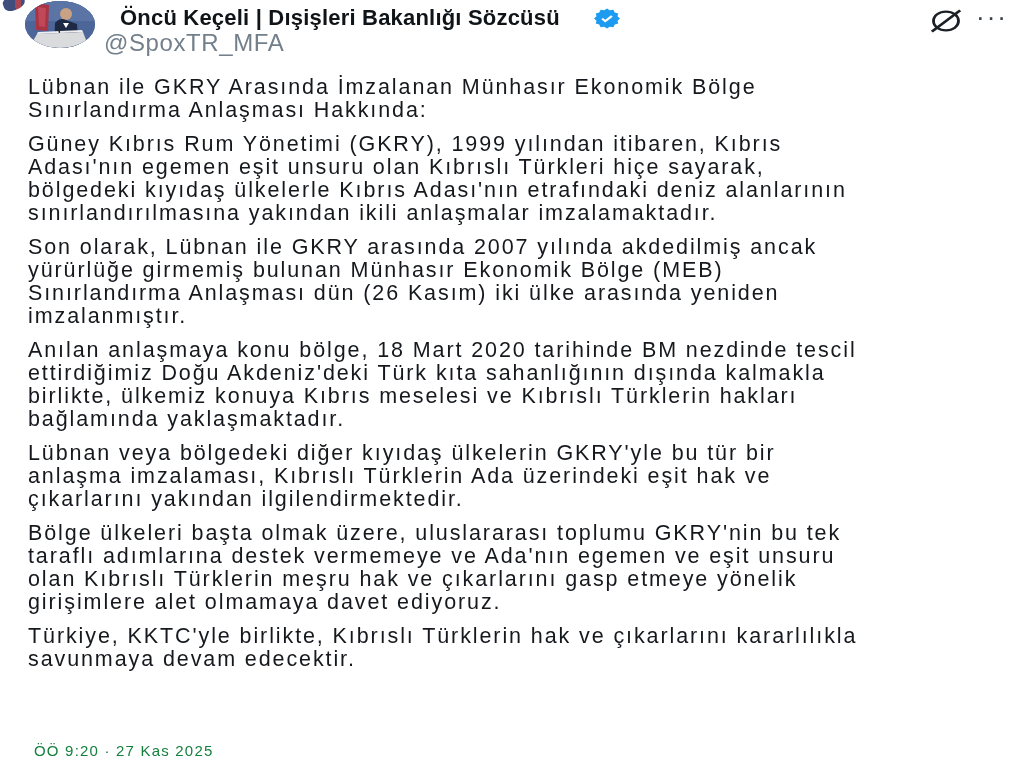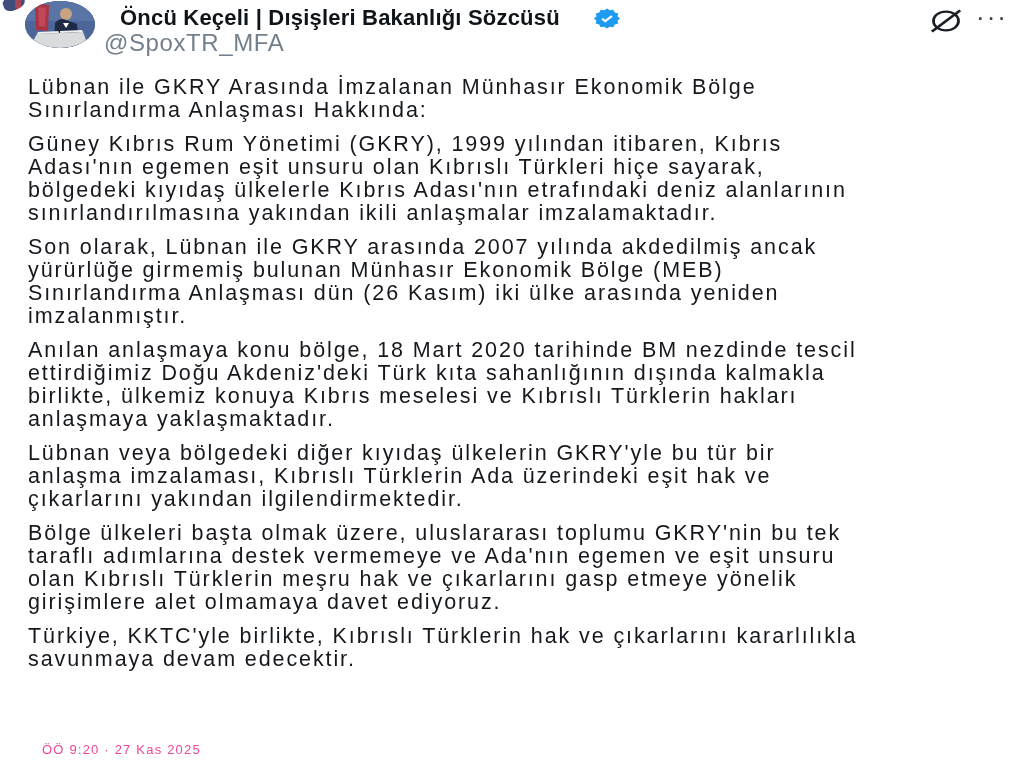--- a/index.html
+++ b/index.html
@@ -48,22 +48,22 @@
   .tweet-body{
     position:absolute;left:28px;top:56px;right:6px;
     font-size:21.5px;line-height:23px;letter-spacing:1.9px;
     color:#15181c;
     margin-top:20px;
   }
   .tweet-body p{margin:0 0 11px 0;padding:0;}
   .tweet-body .line{display:block;white-space:nowrap;}
   
   .timestamp{
-    position:absolute;left:42px;top:742px;
-    font-size:13px;color:#ec4899;letter-spacing:1.2px;white-space:nowrap;
+    position:absolute;left:34px;top:742px;
+    font-size:15px;color:#15803d;letter-spacing:1.2px;white-space:nowrap;
   }
 </style>
 </head>
 <body>
 
 <div class="corner-artifact"></div>
 
 <div class="avatar">
   <svg viewBox="0 0 70 47" preserveAspectRatio="none">
     <rect x="0" y="0" width="70" height="47" fill="#4d6699"></rect>
@@ -113,21 +113,21 @@
   <p>
     <span class="line">Son olarak, Lübnan ile GKRY arasında 2007 yılında akdedilmiş ancak</span>
     <span class="line">yürürlüğe girmemiş bulunan Münhasır Ekonomik Bölge (MEB)</span>
     <span class="line">Sınırlandırma Anlaşması dün (26 Kasım) iki ülke arasında yeniden</span>
     <span class="line">imzalanmıştır.</span>
   </p>
   <p>
     <span class="line">Anılan anlaşmaya konu bölge, 18 Mart 2020 tarihinde BM nezdinde tescil</span>
     <span class="line">ettirdiğimiz Doğu Akdeniz'deki Türk kıta sahanlığının dışında kalmakla</span>
     <span class="line">birlikte, ülkemiz konuya Kıbrıs meselesi ve Kıbrıslı Türklerin hakları</span>
-    <span class="line">anlaşmaya yaklaşmaktadır.</span>
+    <span class="line">bağlamında yaklaşmaktadır.</span>
   </p>
   <p>
     <span class="line">Lübnan veya bölgedeki diğer kıyıdaş ülkelerin GKRY'yle bu tür bir</span>
     <span class="line">anlaşma imzalaması, Kıbrıslı Türklerin Ada üzerindeki eşit hak ve</span>
     <span class="line">çıkarlarını yakından ilgilendirmektedir.</span>
   </p>
   <p>
     <span class="line">Bölge ülkeleri başta olmak üzere, uluslararası toplumu GKRY'nin bu tek</span>
     <span class="line">taraflı adımlarına destek vermemeye ve Ada'nın egemen ve eşit unsuru</span>
     <span class="line">olan Kıbrıslı Türklerin meşru hak ve çıkarlarını gasp etmeye yönelik</span>

